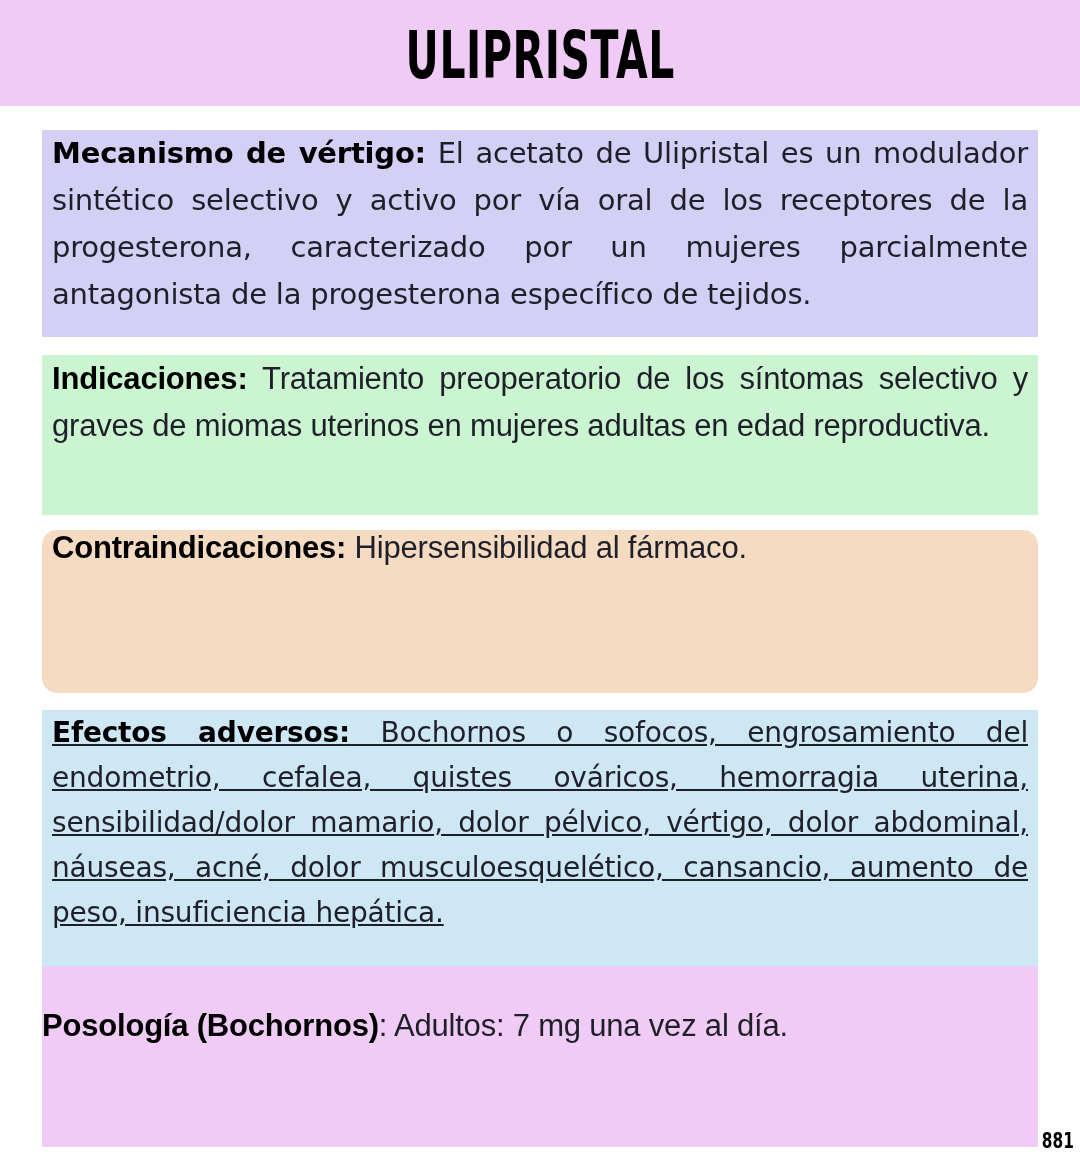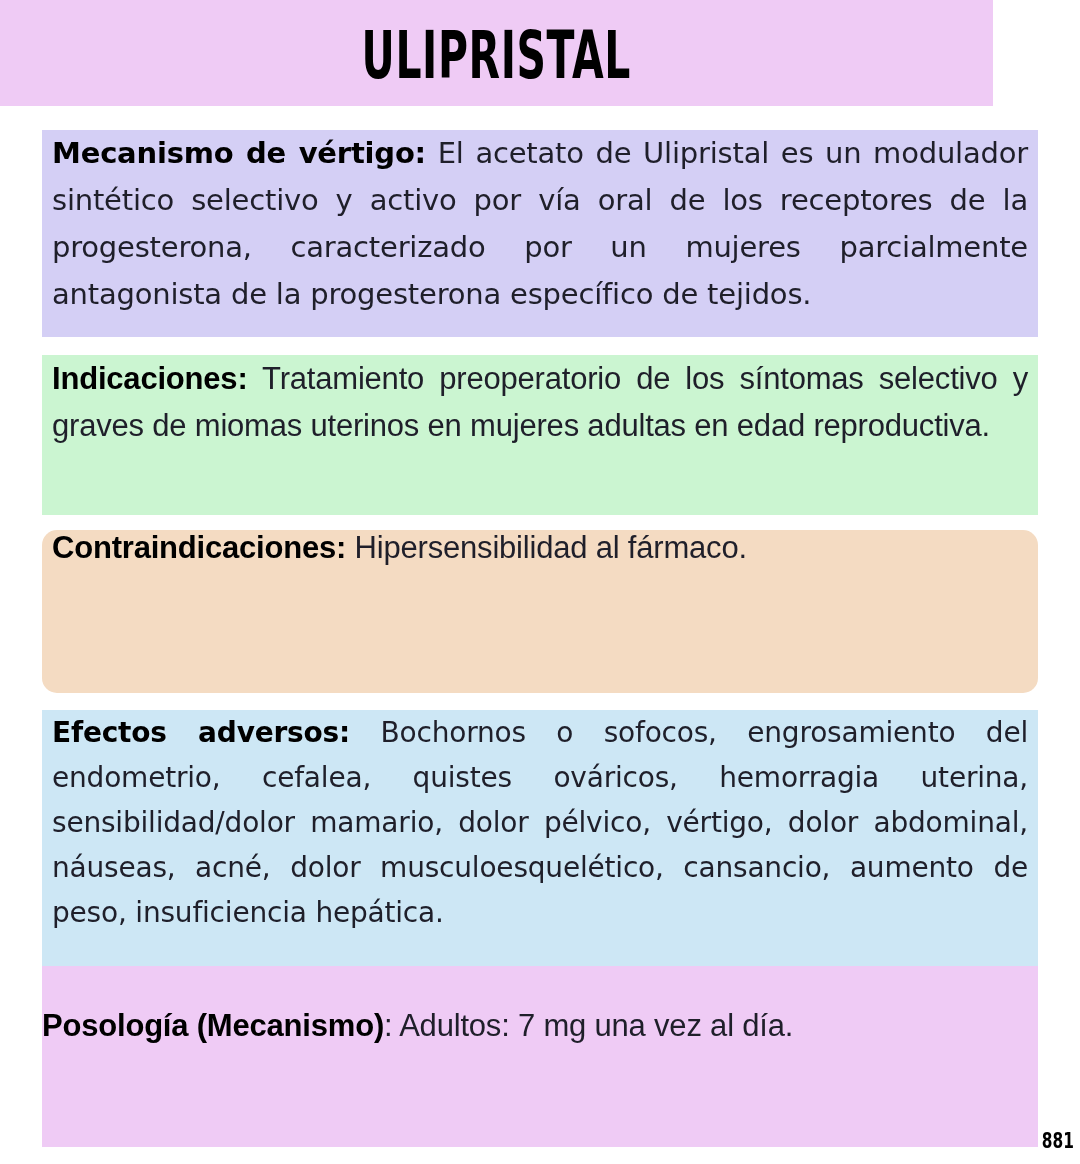--- a/index.html
+++ b/index.html
@@ -2,21 +2,21 @@
 <html><head>
   <meta charset="utf-8">
   <style>
     html, body { margin: 0; padding: 0; }
     body {
       width: 1080px; height: 1164px; position: relative;
       background: #ffffff; overflow: hidden;
       font-family: "DejaVu Sans", sans-serif; color: #1f1f2a;
     }
     .header {
-      position: absolute; left: 0; top: 0; width: 993px; height: 106px;
+      position: absolute; left: 0; top: 0; width: 1080px; height: 106px;
       background: #efcbf5;
       display: flex; align-items: center; justify-content: center;
     }
     .title {
       font-family: "DejaVu Sans", sans-serif; font-weight: bold;
       font-size: 66px; color: #000; letter-spacing: 1px;
       transform: scaleX(0.62); transform-origin: center;
       line-height: 1; margin-top: 6px;
     }
     .box {
@@ -26,21 +26,21 @@
     .box p {
       margin: 0; text-align: justify; font-size: 29px; line-height: 47px;
       letter-spacing: -0.2px;
     }
     .lbl { font-weight: bold; color: #000; }
     .mec { top: 130px; height: 207px; background: #d4cff5; }
     .ind { top: 355px; height: 160px; background: #cbf5d1; }
     .ind p { font-family: "Liberation Sans", sans-serif; font-size: 31px; line-height: 47px; }
     .contra { top: 530px; height: 163px; background: #f4dbc2; border-radius: 15px; }
     .contra p { font-family: "Liberation Sans", sans-serif; font-size: 31px; line-height: 36px; }
-    .ade { top: 710px; height: 294px; background: #cde7f5; }
+    .ade { top: 710px; height: 294px; background: #cde7f5; text-decoration: underline; }
     .ade p { font-size: 28px; line-height: 45px; }
     .pos { top: 966px; height: 181px; background: #efcbf5; padding: 0; }
     .pos p { font-family: "Liberation Sans", sans-serif; font-size: 31px; line-height: 36px; padding-top: 42px; }
     .pagenum {
       position: absolute; right: 6px; top: 1128px;
       font-weight: bold; font-size: 22px; color: #000;
       transform: scaleX(0.7); transform-origin: right;
     }
   </style>
 </head>
@@ -60,16 +60,16 @@
 
 <div class="box contra">
   <p><span class="lbl">Contraindicaciones:</span><span> Hipersensibilidad al fármaco.</span></p>
 </div>
 
 <div class="box ade">
   <p><span class="lbl">Efectos adversos:</span><span> Bochornos o sofocos, engrosamiento del endometrio, cefalea, quistes ováricos, hemorragia uterina, sensibilidad/dolor mamario, dolor pélvico, vértigo, dolor abdominal, náuseas, acné, dolor musculoesquelético, cansancio, aumento de peso, insuficiencia hepática.</span></p>
 </div>
 
 <div class="box pos">
-  <p><span class="lbl">Posología (Mecanismo)</span><span>:  Adultos: 7 mg una vez al día.</span></p>
+  <p><span class="lbl">Posología (Bochornos)</span><span>:  Adultos: 7 mg una vez al día.</span></p>
 </div>
 
 <div class="pagenum">881</div>
 
 </body></html>

